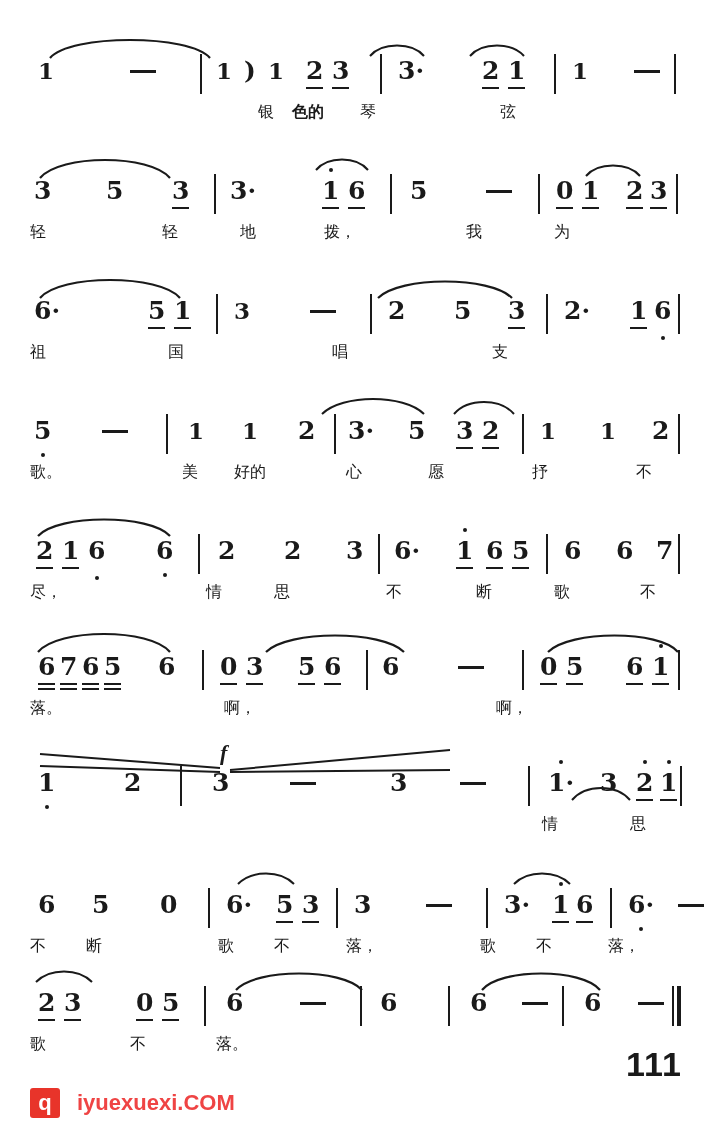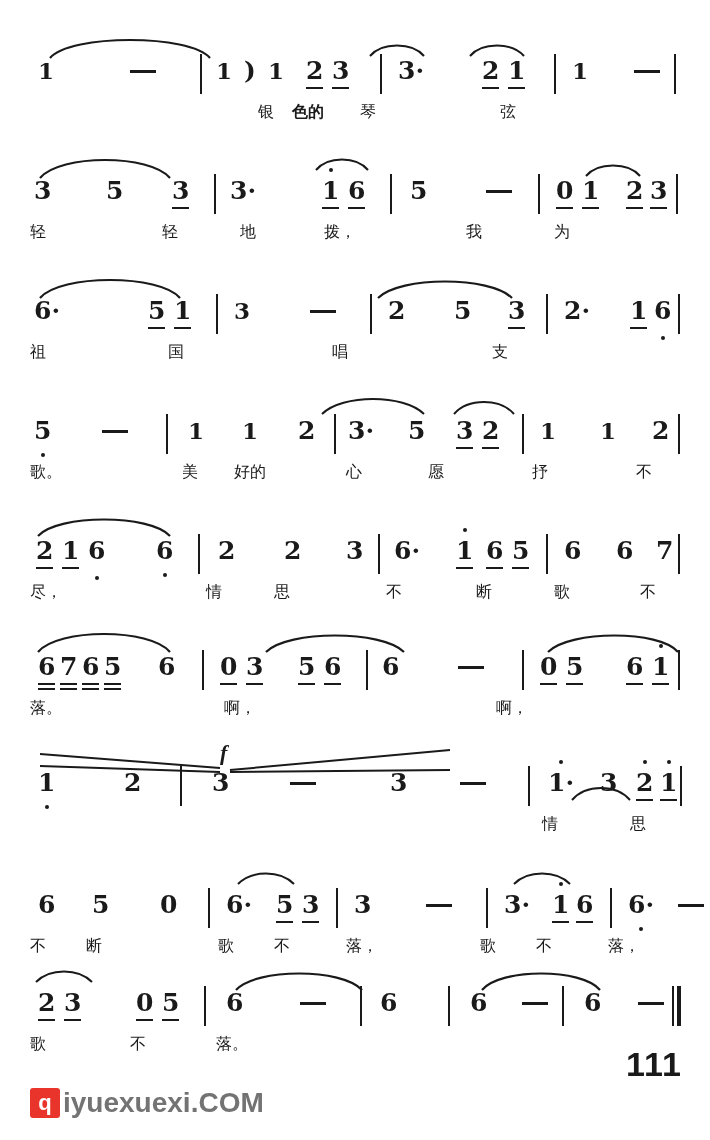--- a/index.html
+++ b/index.html
@@ -183,25 +183,25 @@
     color: #ffffff;
     font-family: "Liberation Sans", sans-serif;
     font-size: 22px;
     font-weight: 700;
     display: flex;
     align-items: center;
     justify-content: center;
     border-radius: 3px;
   }
   .wm-text {
-    margin-left: 3px;
+    margin-left: 17px;
     font-family: "Liberation Sans", sans-serif;
-    font-size: 28px;
+    font-size: 22px;
     font-weight: 700;
-    color: #737373;
+    color: #ef4444;
     letter-spacing: 0px;
   }
 </style>
 </head>
 <body>
 
 <div class="sheet">
 
   <div class="system" style="top:28px;">
     <svg class="arcs">

